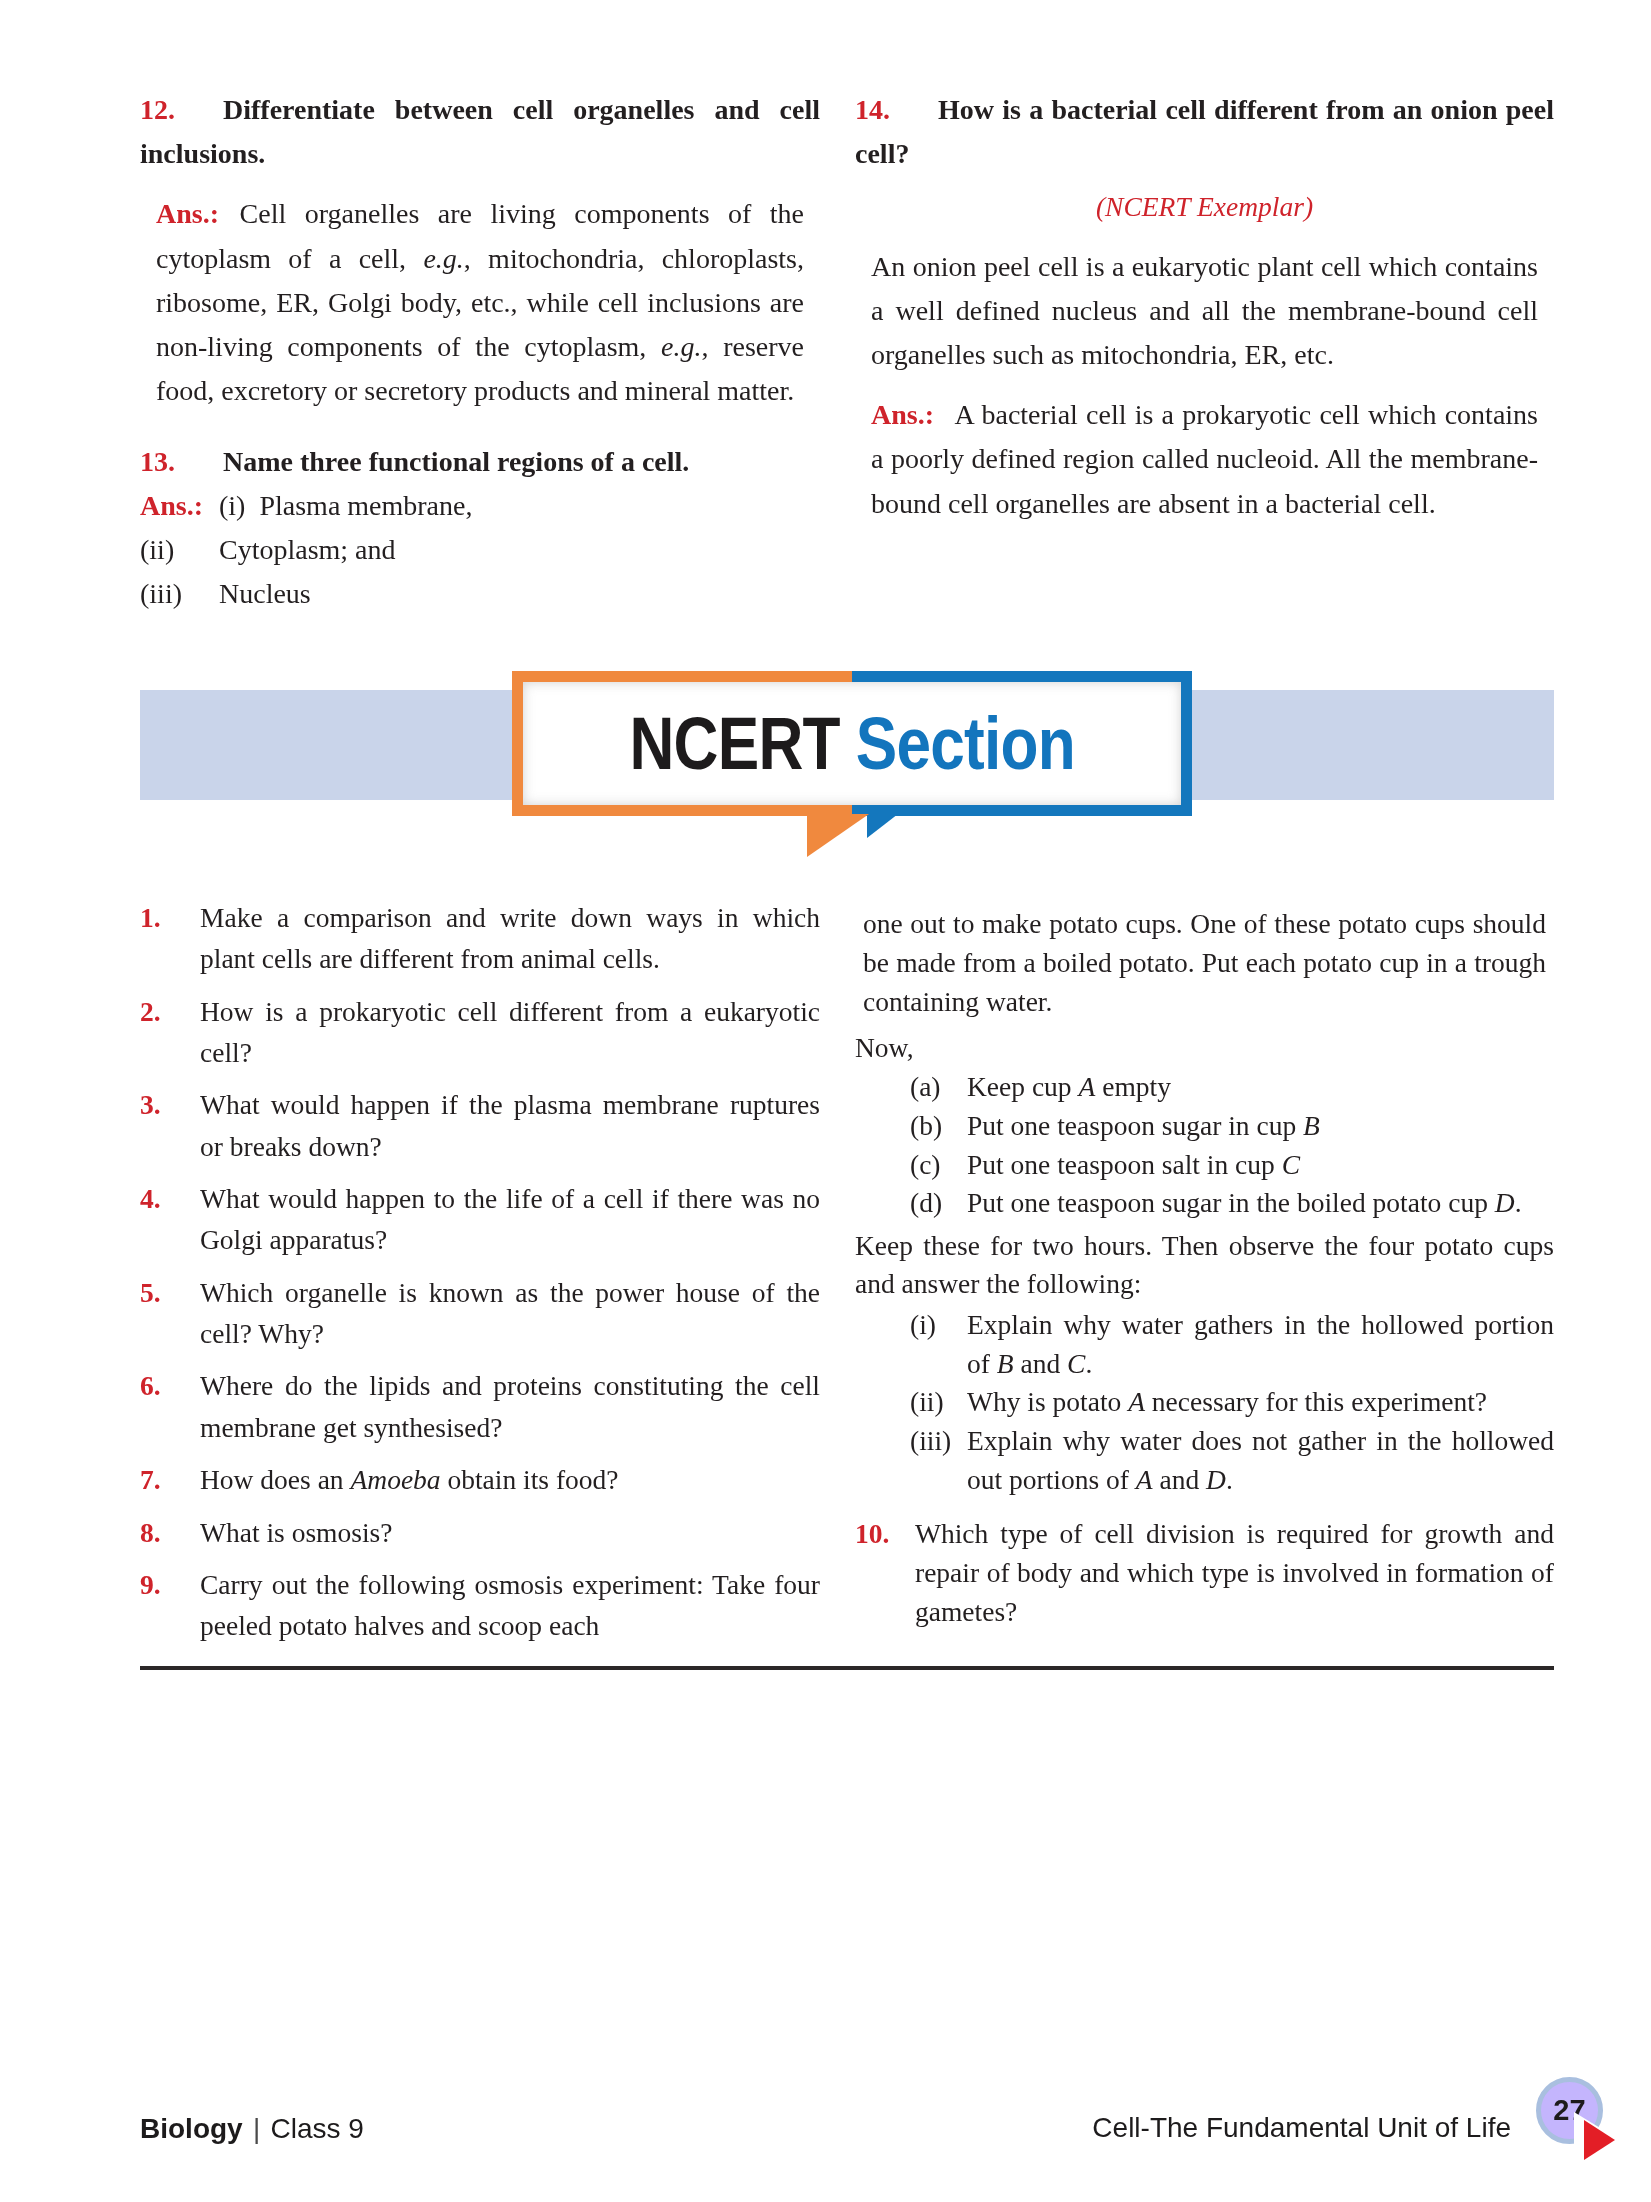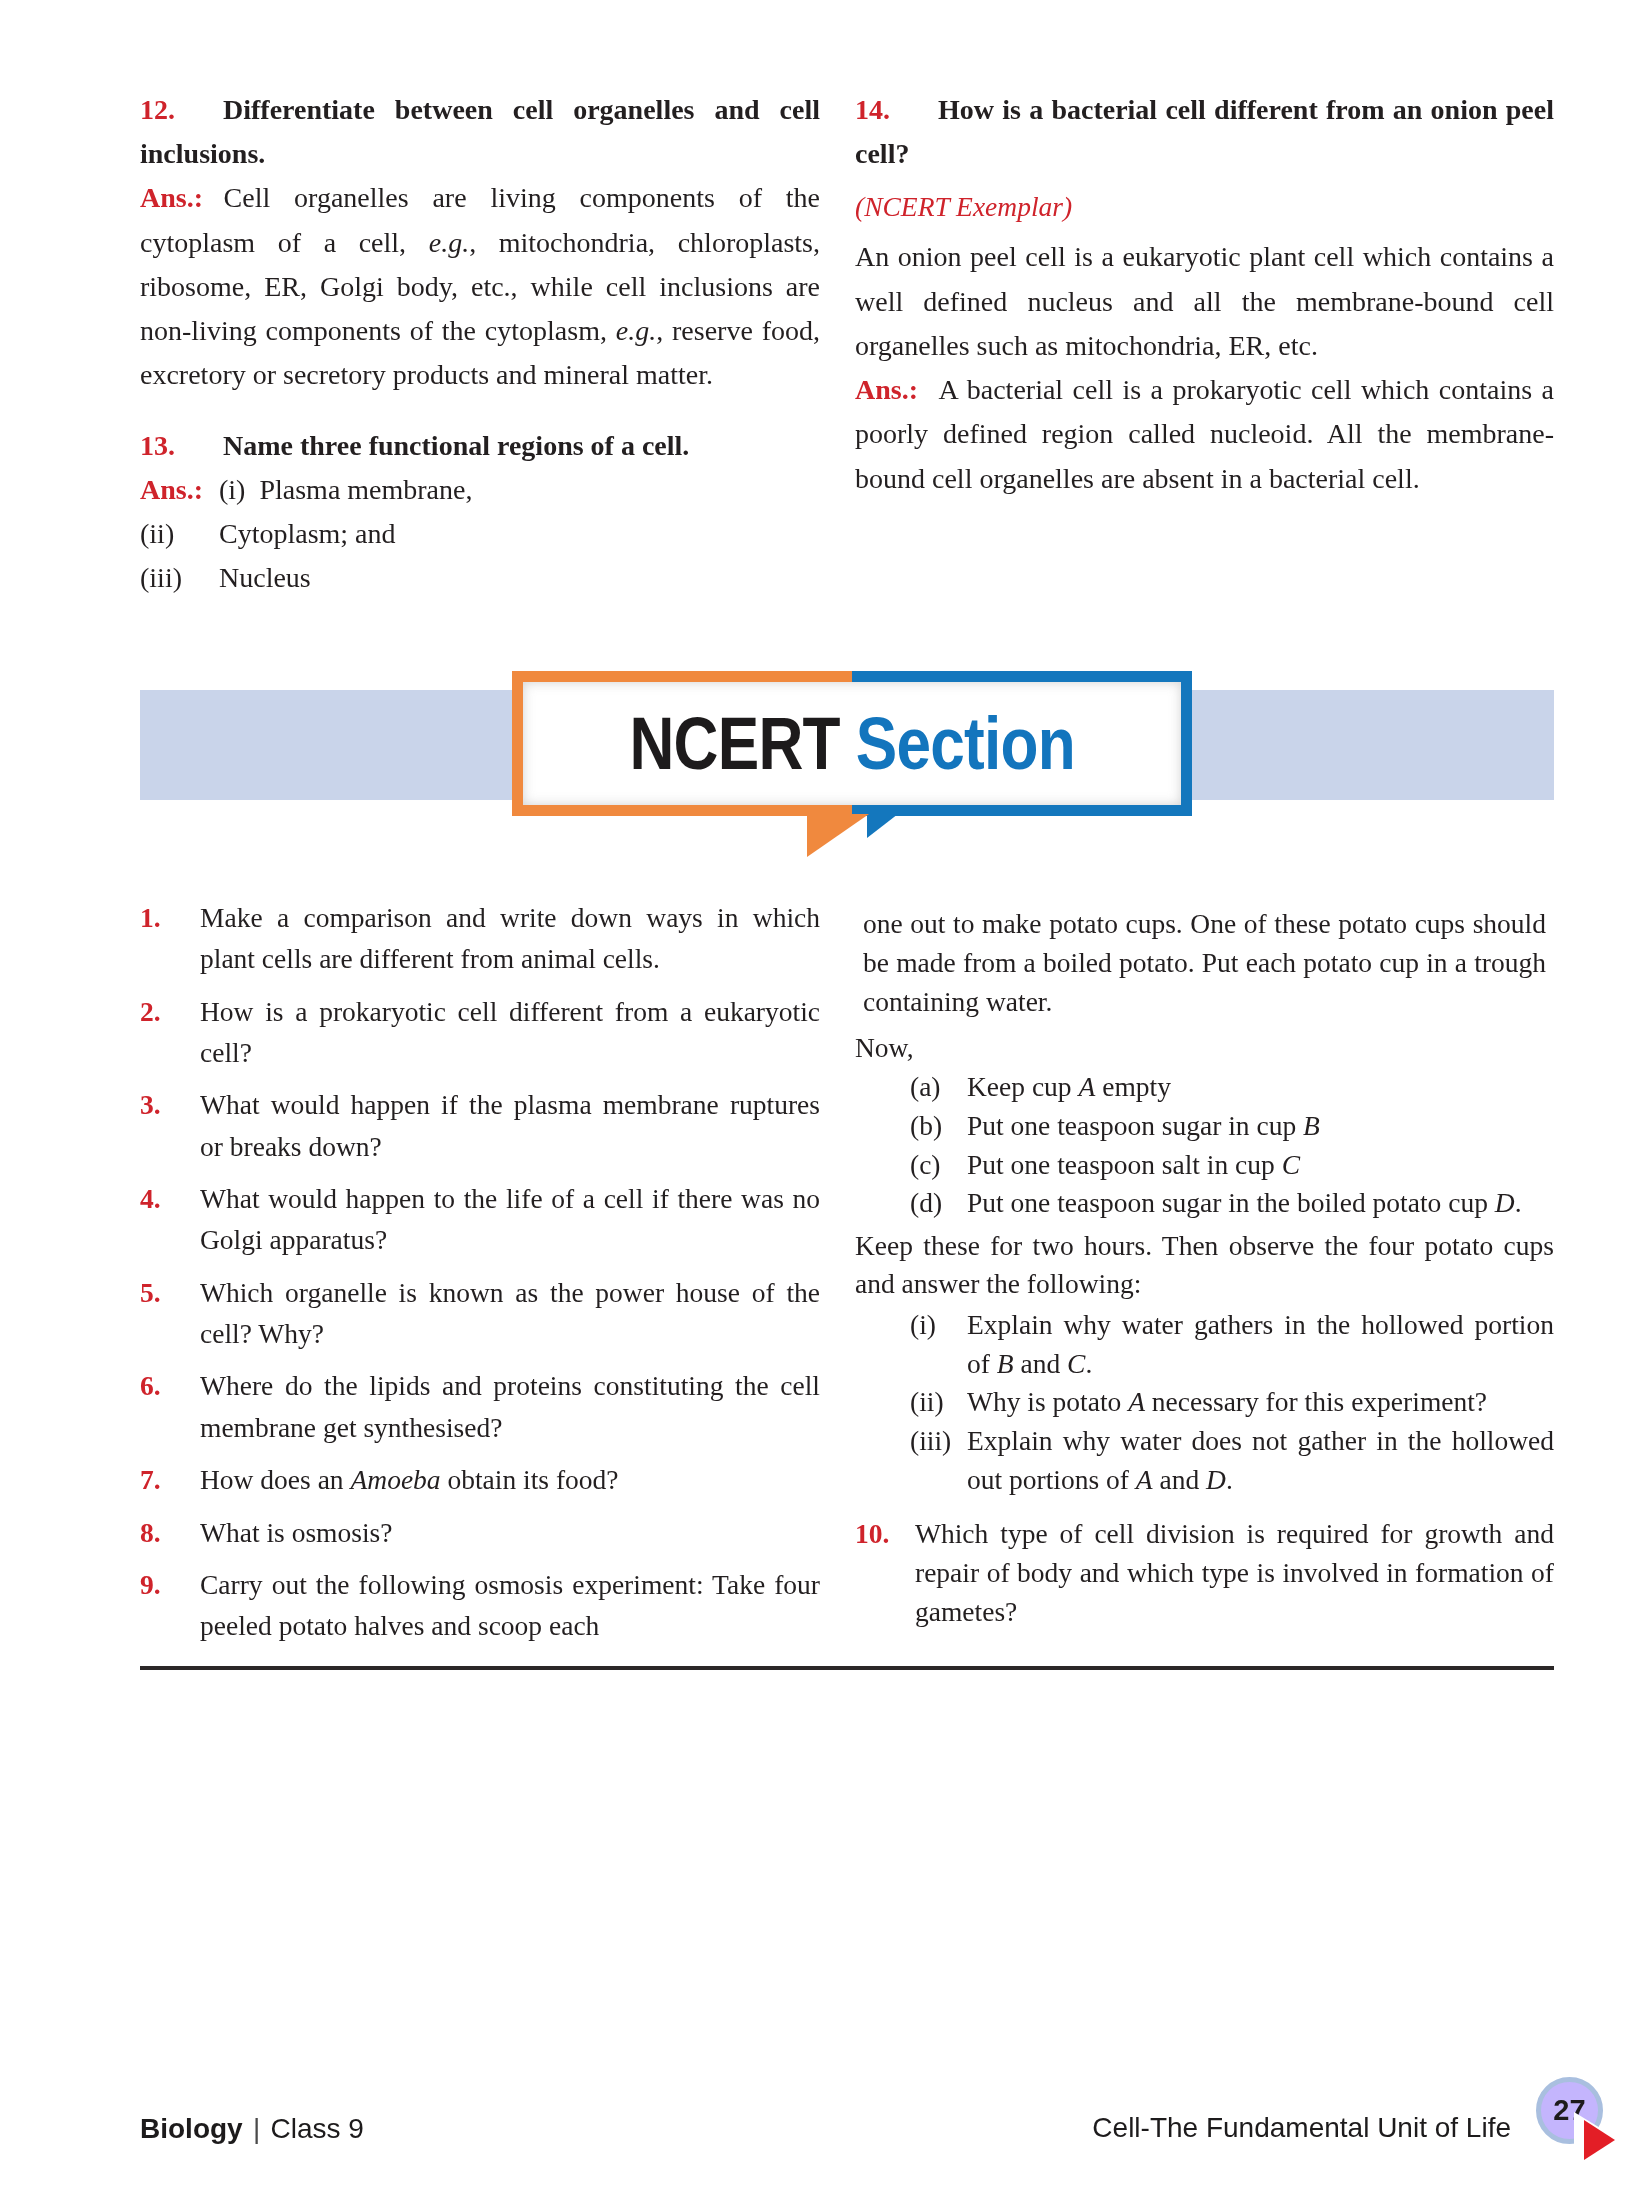--- a/index.html
+++ b/index.html
@@ -6,28 +6,28 @@
   .page{position:relative;width:1651px;height:2203px;background:#ffffff;overflow:hidden;
         font-family:"Liberation Serif", serif;color:#231f20;}
 
   
   .top-cols{position:absolute;top:88px;left:140px;width:1414px;display:flex;gap:35px;
             font-size:28px;line-height:1.58;}
   .col-left{width:680px;flex:0 0 680px;}
   .col-right{width:699px;flex:0 0 699px;}
   .qhead{margin:0;font-weight:bold;text-align:justify;}
   .qhead .qnum{color:#cf232b;margin-right:48px;font-family:Liberation Serif, serif;}
-  .para{margin:0;text-align:justify;}
+  .para{margin:16px;text-align:justify;}
   .anslabel{color:#cf232b;font-weight:bold;margin-right:20.6px;}
   .q13-block{margin-top:26px;}
   .ans-grid .arow{display:flex;}
   .ans-grid .rlabel{width:79px;flex:0 0 79px;}
   .ans-grid .arow:first-child .rlabel{color:#cf232b;font-weight:bold;}
   .ans-grid .rtext{flex:1;white-space:pre-wrap;}
-  .exemplar{margin:8.6px 0 6.9px 0;text-align:left;color:#cf232b;font-style:italic;font-size:27.5px;}
+  .exemplar{margin:8.6px 0 6.9px 0;text-align:center;color:#cf232b;font-style:italic;font-size:27.5px;}
 
   
   .banner{position:absolute;top:671px;left:0;width:1651px;height:198px;}
   .band{position:absolute;top:19px;left:140px;width:1414px;height:110px;background:#c9d4ea;}
   .bubble{position:absolute;top:0;left:512px;width:680px;height:145px;
           background:linear-gradient(90deg,#f0893e 0 50%,#1477bd 50% 100%);}
   .bubble-inner{position:absolute;top:11.2px;left:11.2px;right:11.2px;bottom:11.2px;background:#ffffff;
           display:flex;align-items:center;justify-content:center;
           box-shadow:inset 0 0 12px rgba(120,120,120,.35);}
   .bubble-text{display:inline-block;transform:scaleX(.84);white-space:nowrap;

